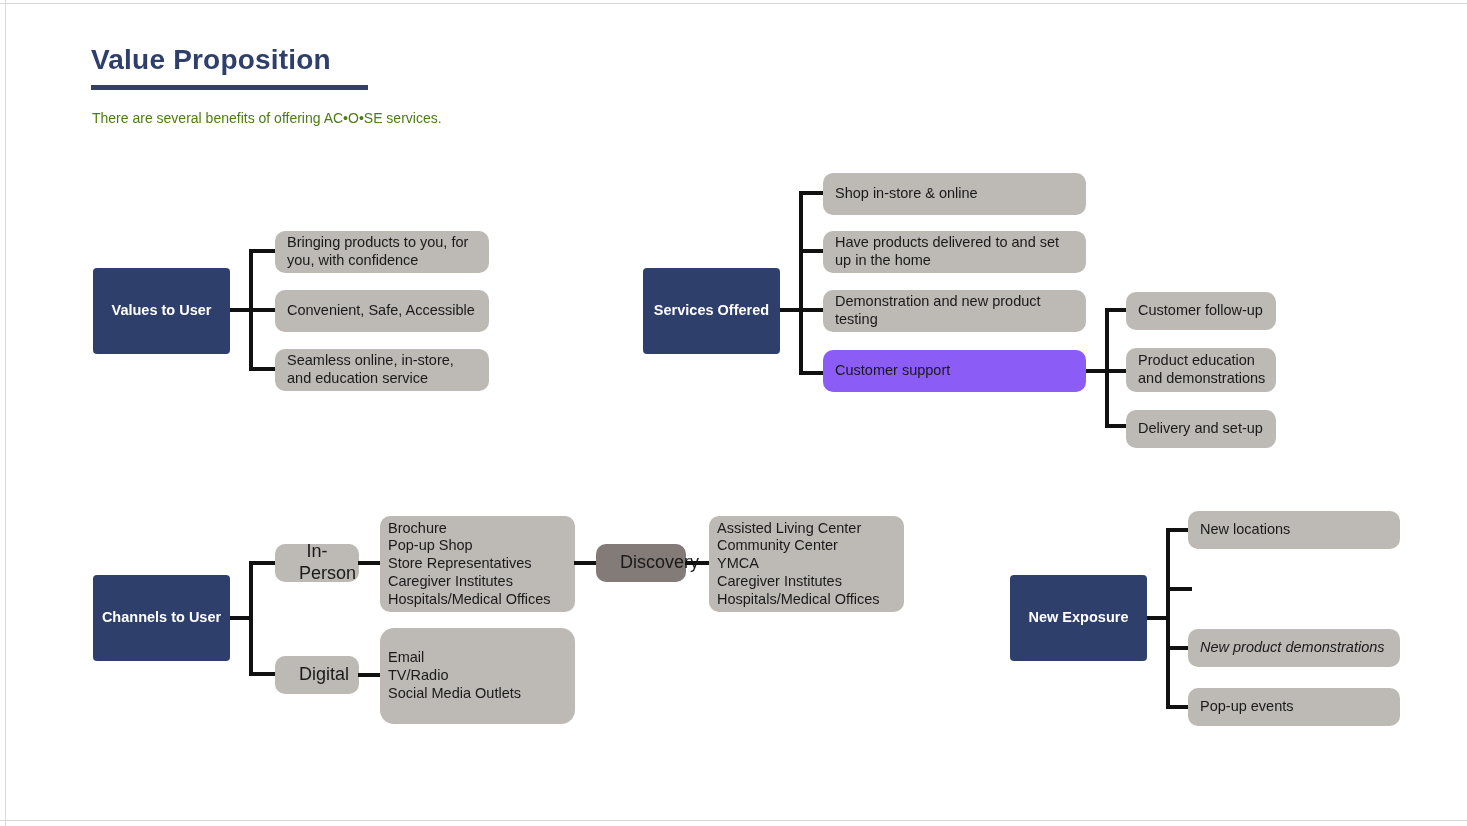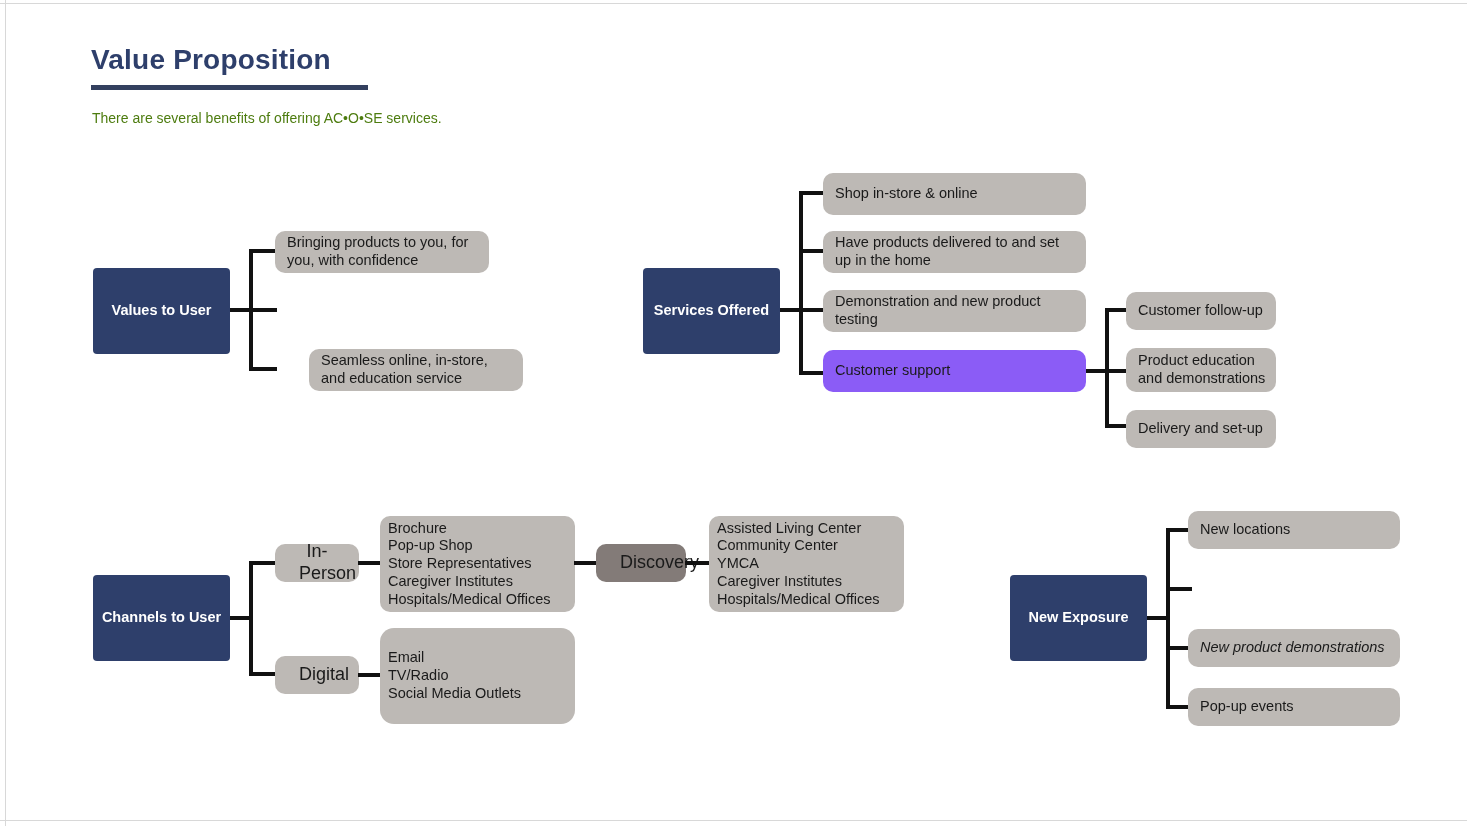--- a/index.html
+++ b/index.html
@@ -129,21 +129,24 @@
 
   <div class="conn" style="left:230px; top:308px; width:22px; height:4px;"></div>
   <div class="conn" style="left:249px; top:249px; width:4px; height:122px;"></div>
   <div class="conn" style="left:249px; top:249px; width:28px; height:4px;"></div>
   <div class="conn" style="left:249px; top:308px; width:28px; height:4px;"></div>
   <div class="conn" style="left:249px; top:367px; width:28px; height:4px;"></div>
 
   <div class="node child" style="left:275px; top:231px; width:214px; height:42px;">
     <span class="node-text">Bringing products to you, for you, with confidence</span>
   </div>
-  <div class="node child" style="left:275px; top:349px; width:214px; height:42px;margin-left:34px;">
+  <div class="node child" style="left:275px; top:290px; width:214px; height:42px;">
+    <span class="node-text">Convenient, Safe, Accessible</span>
+  </div>
+  <div class="node child" style="left:275px; top:349px; width:214px; height:42px;">
     <span class="node-text">Seamless online, in-store, and education service</span>
   </div>
 
   <div class="node root" style="left:643px; top:268px; width:137px; height:86px;">
     <span class="node-text">Services Offered</span>
   </div>
 
   <div class="conn" style="left:780px; top:308px; width:22px; height:4px;"></div>
   <div class="conn" style="left:799px; top:191px; width:4px; height:184px;"></div>
   <div class="conn" style="left:799px; top:191px; width:28px; height:4px;"></div>

